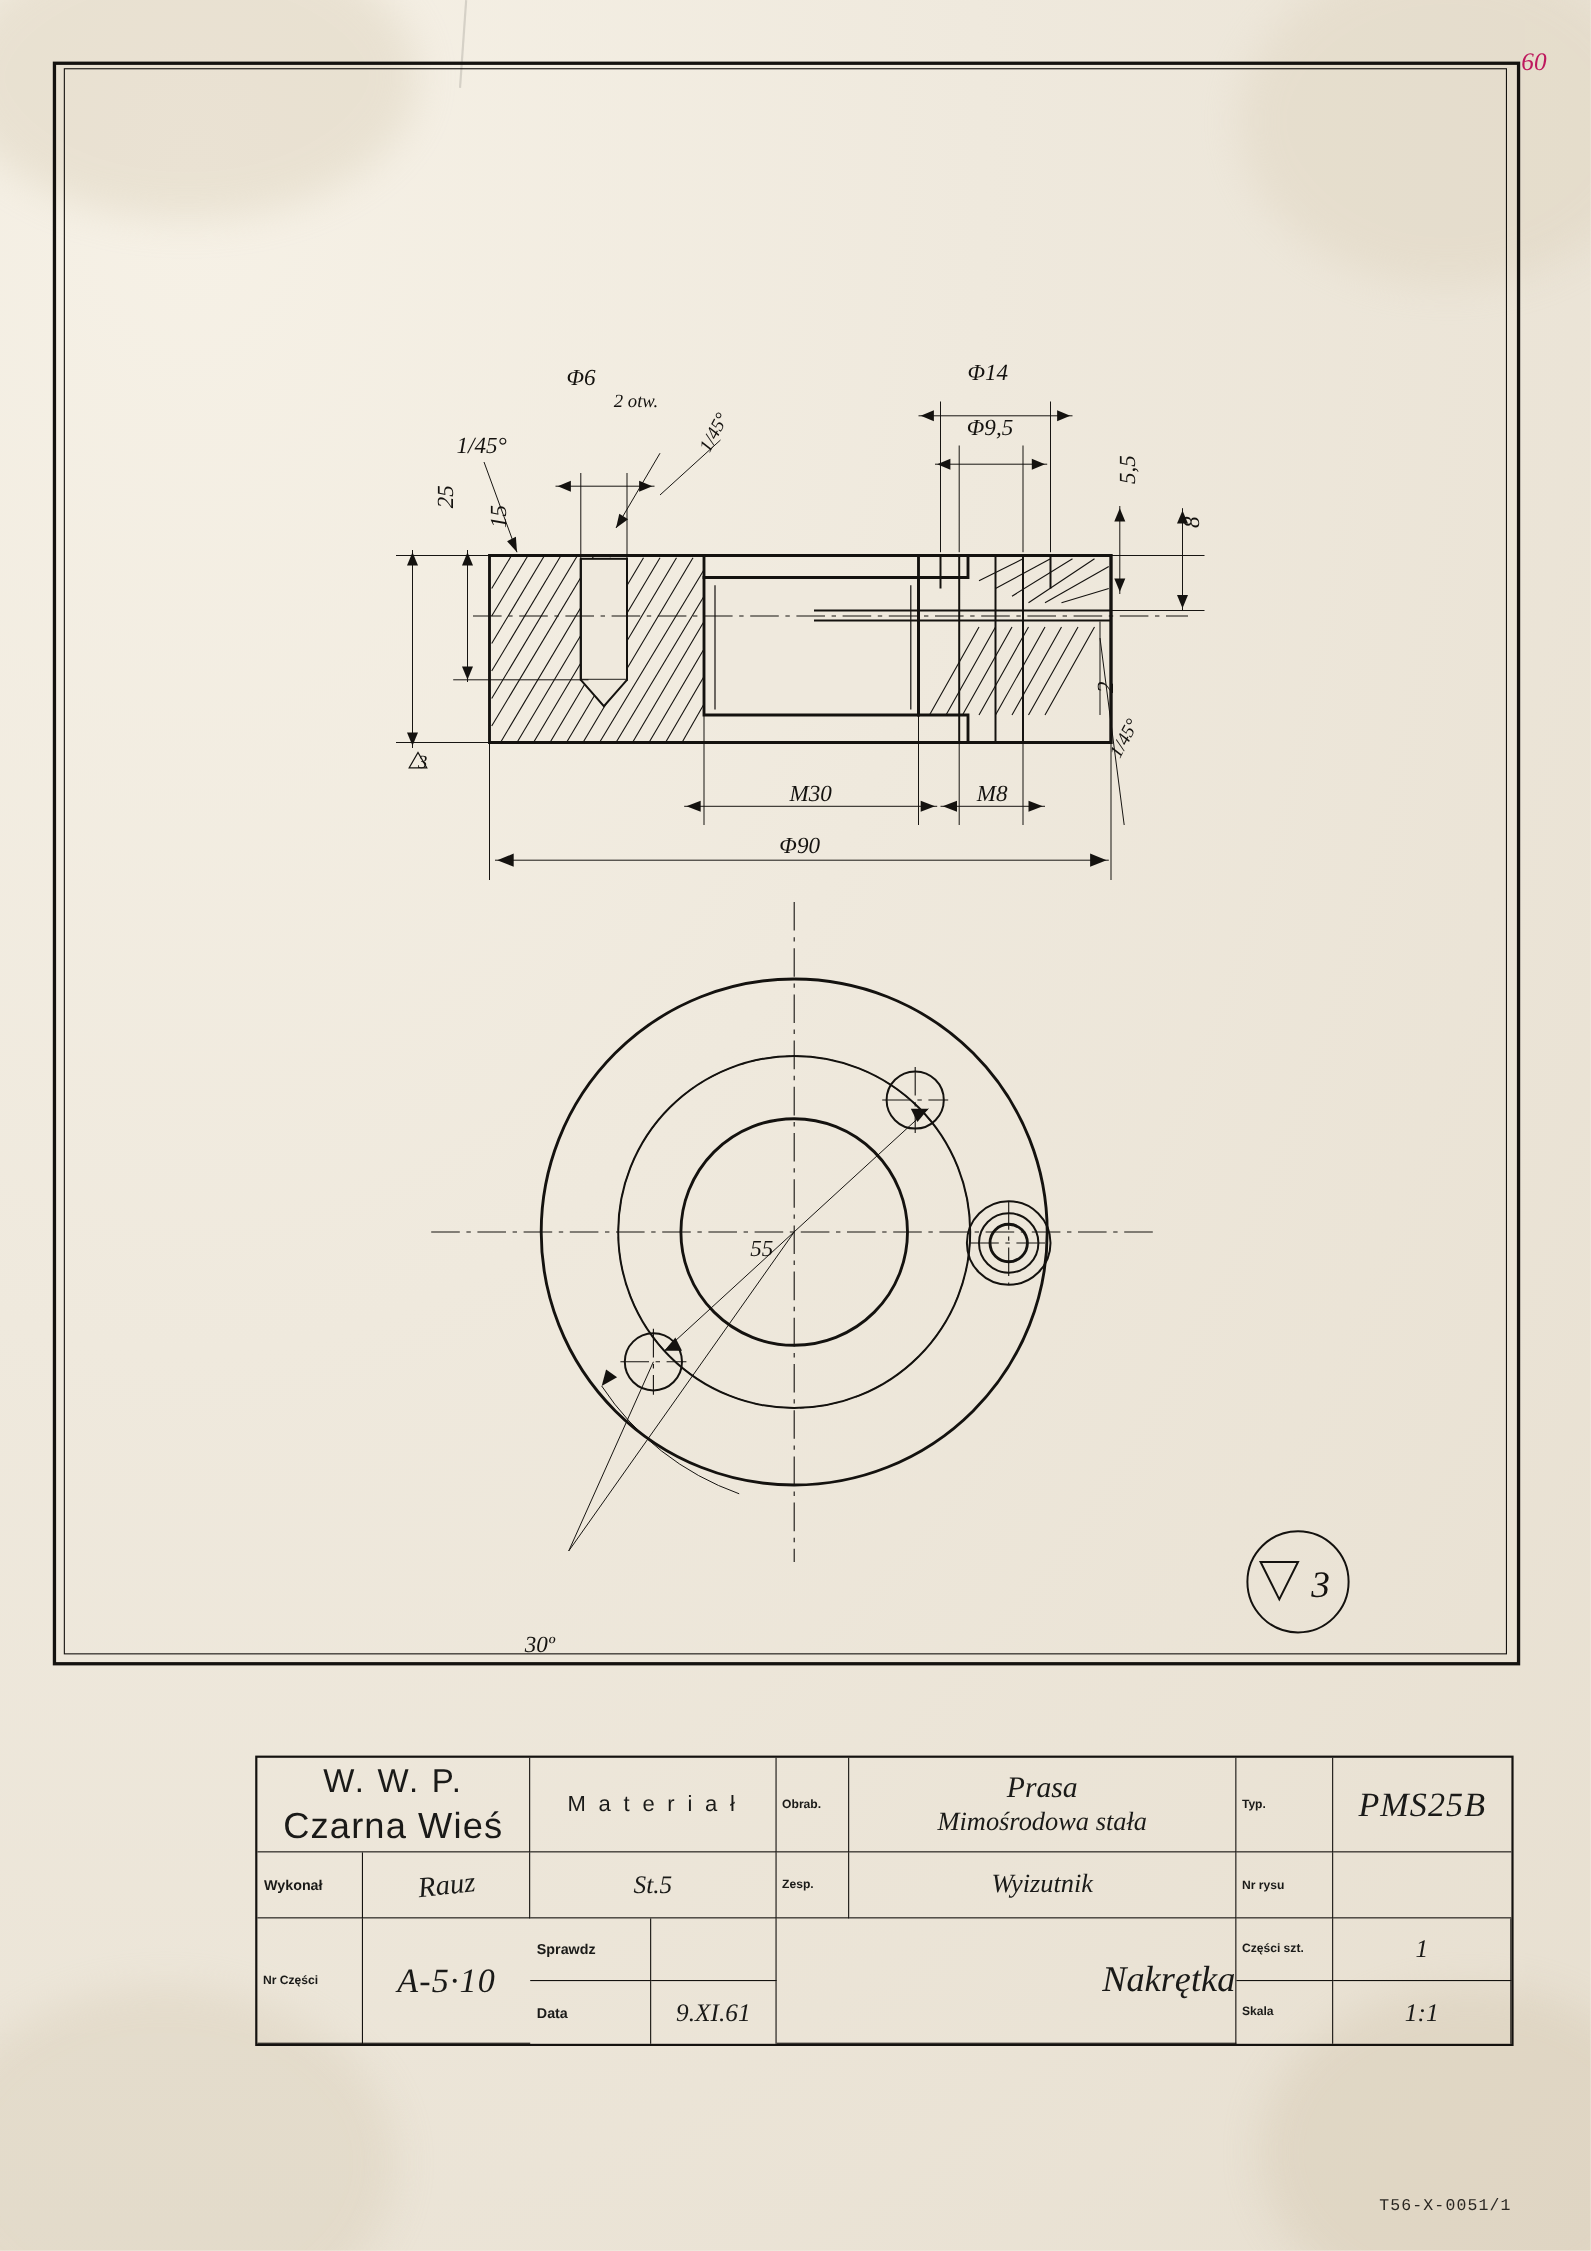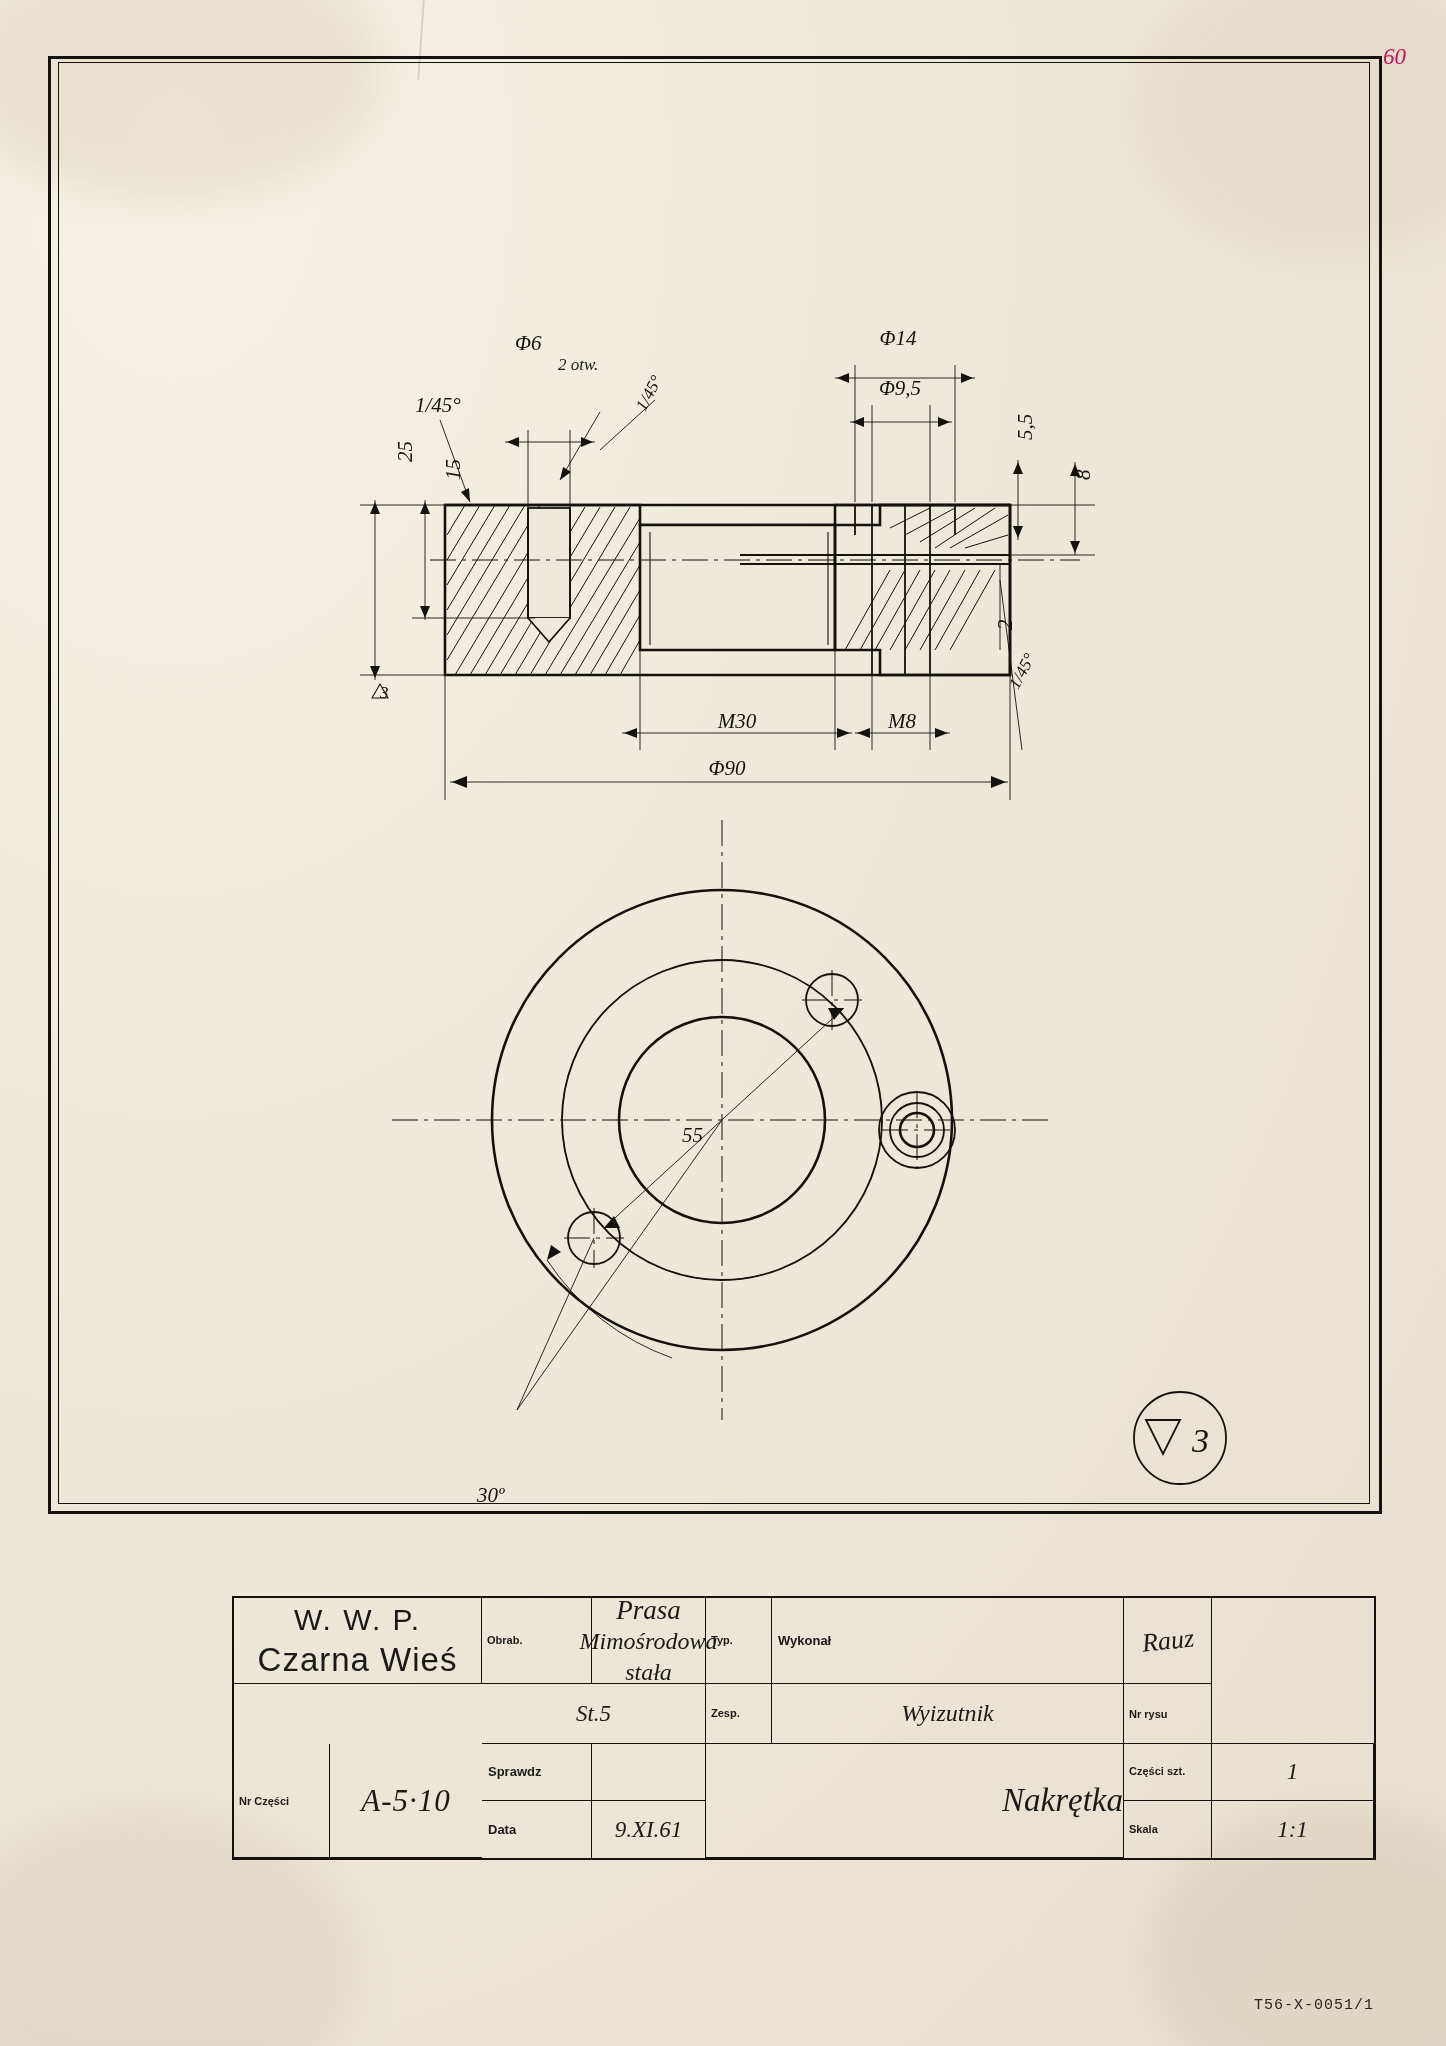--- a/index.html
+++ b/index.html
@@ -338,32 +338,38 @@
 </svg>
 
 <div class="tb">
 
   <div class="cell" style="grid-column:1/3;">
     <div class="wwp">
       <span>W. W. P.</span><br>
       <small>Czarna Wieś</small>
     </div>
   </div>
+  <div class="cell" style="grid-column:3/5;">
+    <span class="matlbl">M a t e r i a ł</span>
+  </div>
   <div>
     <span class="lbl2">Obrab.</span>
   </div>
   <div class="cell">
     <div class="prasa">
       <span>Prasa</span><br>
       <span class="l2">Mimośrodowa stała</span>
     </div>
   </div>
   <div>
     <span class="lbl2">Typ.</span>
   </div>
+  <div class="cell nb-r">
+    <span class="pms">PMS25B</span>
+  </div>
 
   <div>
     <span class="lbl">Wykonał</span>
   </div>
   <div class="cell">
     <span class="sig">Rauz</span>
   </div>
   <div class="cell" style="grid-column:3/5;">
     <span class="valc">St.5</span>
   </div>

